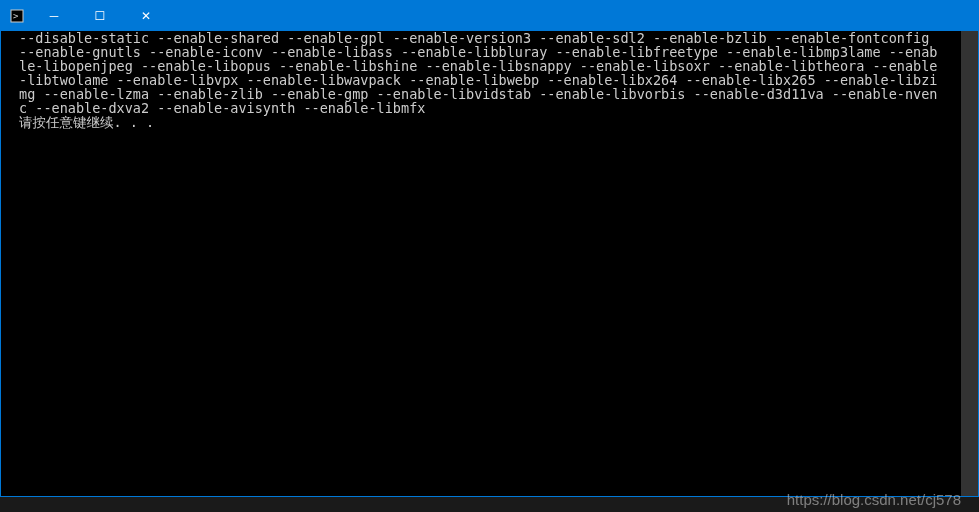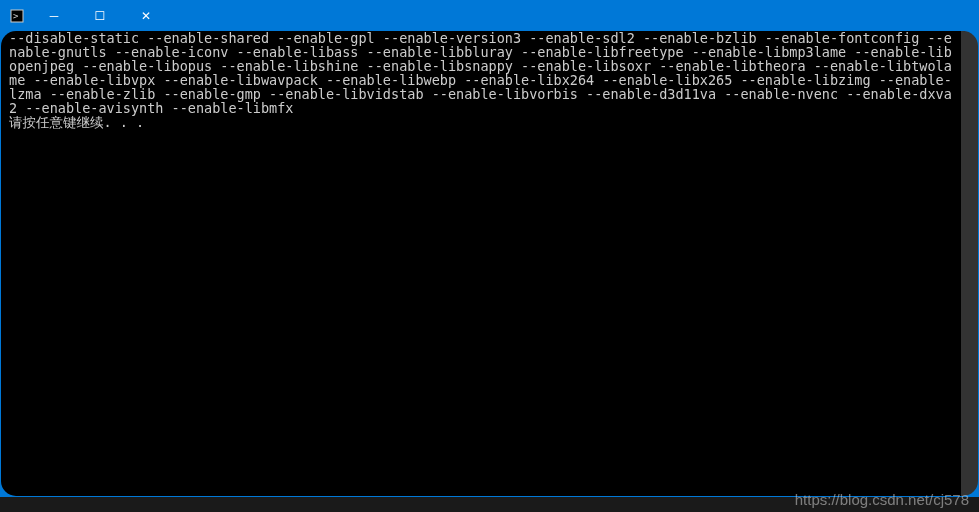--- a/index.html
+++ b/index.html
@@ -53,27 +53,26 @@
     justify-content: center;
     color: #fff;
   }
   .console-area {
     flex: 1;
     background: #000;
     color: #ccc;
     font-family: "NSimSun","SimSun","Consolas",monospace;
     font-size: 13.5px;
     line-height: 14px;
-    padding: 0 8px;
+    padding: 0 18px;
     position: relative;
     white-space: pre-wrap;
     word-break: break-all;
     overflow: hidden;
     border-right: 17px solid #333;
-    border-radius: 15px;
   }
   .scrollbar-track {
     position: absolute;
     right: -17px;
     top: 0;
     bottom: 0;
     width: 17px;
     background: #2b2b2b;
   }
   .scrollbar-arrow {
@@ -90,21 +89,21 @@
   .scrollbar-arrow.up { top: 0; }
   .scrollbar-arrow.down { bottom: 0; }
   .scrollbar-thumb {
     position: absolute;
     left: 2px;
     width: 13px;
     background: #555;
   }
   .watermark {
     position: absolute;
-    right: 10px;
+    right: 18px;
     bottom: 4px;
     color: rgba(210,210,210,0.55);
     font-size: 15px;
     font-family: "Segoe UI", Arial, sans-serif;
     pointer-events: none;
   }
 </style>
 </head>
 <body>
 

